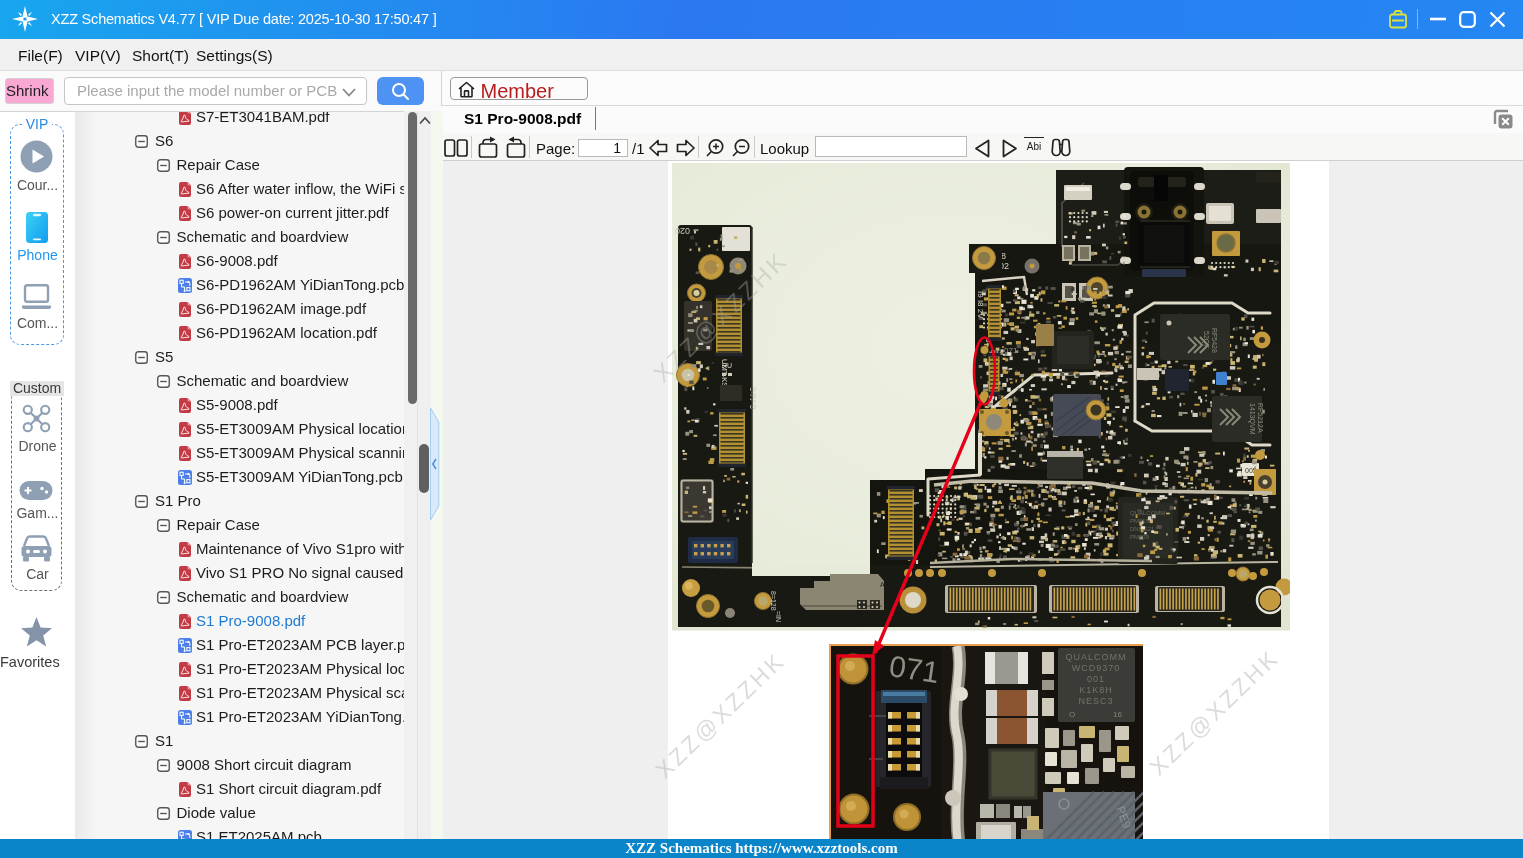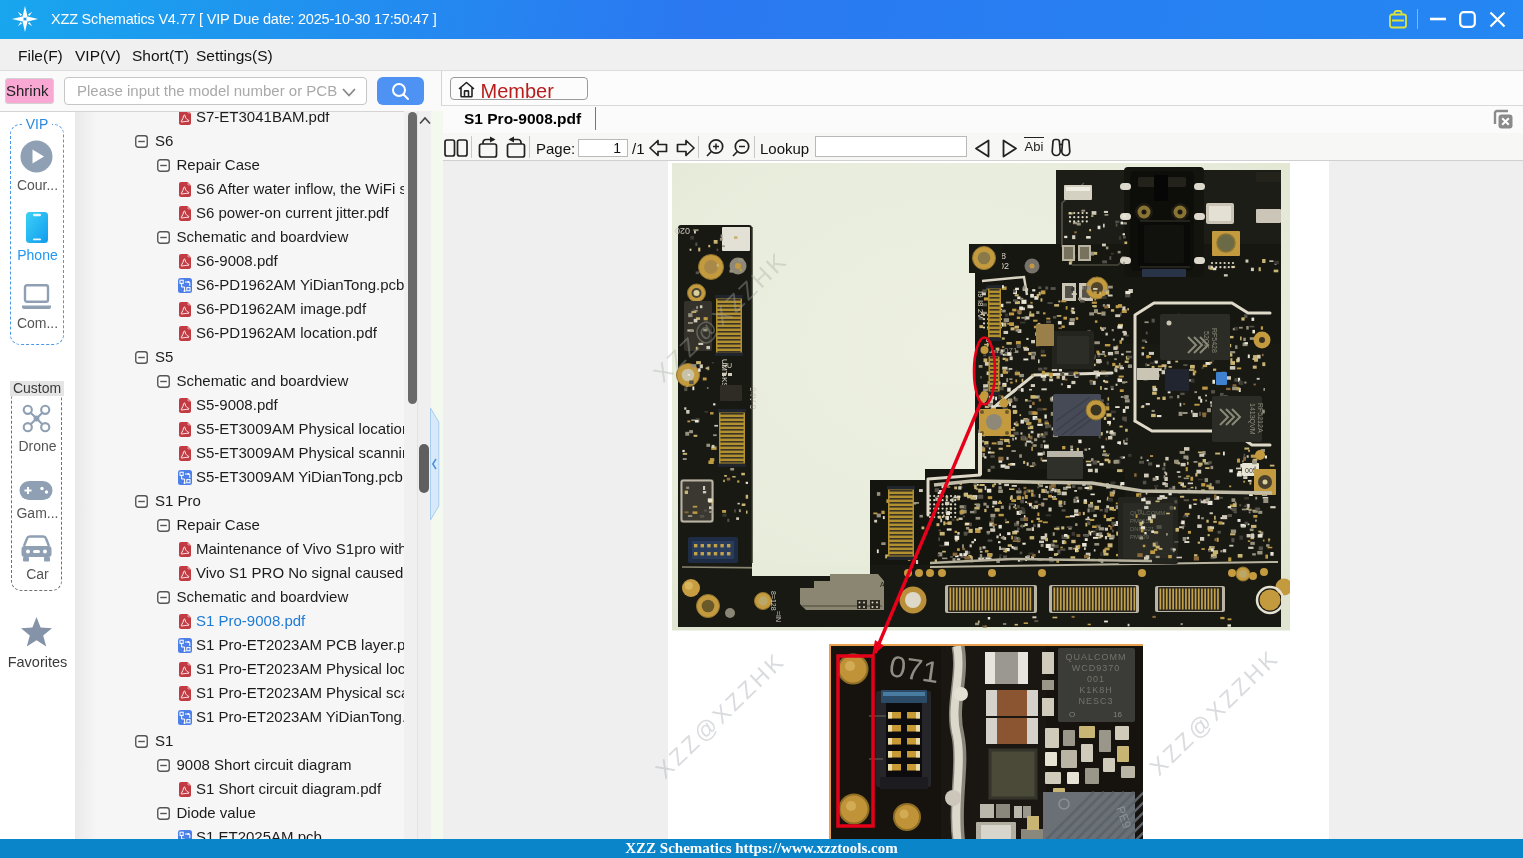--- a/index.html
+++ b/index.html
@@ -151,21 +151,21 @@
   </svg>
 <div class="abs tbsep" style="left:754px"></div>
 <div class="abs tbtxt" style="left:760px">Lookup</div>
 <div class="abs" id="lkinput"></div>
 <svg class="abs" style="left:974px;top:139px" width="17" height="19" viewBox="0 0 17 19">
     <path d="M14.5,1.5 V17.5 L2,9.5 Z" fill="none" stroke="#222" stroke-width="1.8" stroke-linejoin="round"></path>
   </svg>
 <svg class="abs" style="left:1001px;top:139px" width="17" height="19" viewBox="0 0 17 19">
     <path d="M2.5,1.5 V17.5 L15,9.5 Z" fill="none" stroke="#222" stroke-width="1.8" stroke-linejoin="round"></path>
   </svg>
-<div class="abs" style="left:1024px;top:137px;width:20px;height:32px;border-top:1.6px solid #222;border-bottom:1.6px solid #222;font-size:13px;color:#222;text-align:center;line-height:18px">Abi</div>
+<div class="abs" style="left:1024px;top:137px;width:20px;height:32px;border-top:1.6px solid #222;border-bottom:1.6px solid #222;font-size:10px;color:#222;text-align:center;line-height:18px">Abi</div>
 <svg class="abs" style="left:1050px;top:137px" width="22" height="22" viewBox="0 0 22 22">
     <path d="M2.2,14.5 a4,4 0 1 0 8,0 L9.4,4.6 a2.3,2.3 0 0 0 -2.3,-2.1 h-1.8 a2.3,2.3 0 0 0 -2.3,2.1 Z" fill="none" stroke="#222" stroke-width="1.7" stroke-linejoin="round"></path>
     <path d="M11.8,14.5 a4,4 0 1 0 8,0 L19,4.6 a2.3,2.3 0 0 0 -2.3,-2.1 h-1.8 a2.3,2.3 0 0 0 -2.3,2.1 Z" fill="none" stroke="#222" stroke-width="1.7" stroke-linejoin="round"></path>
     <path d="M9.8,7.5 h2.4" stroke="#222" stroke-width="1.7"></path>
   </svg>
 <div class="abs" id="sidebar"></div>
 <div class="abs" style="left:10px;top:124px;width:54px;height:221px;border:1.5px dashed #4a97e8;border-radius:10px"></div>
 <div class="abs" style="left:22px;top:117px;width:30px;height:14px;background:#fff;color:#2a8ae0;font-size:14px;text-align:center;line-height:14px">VIP</div>
 <svg class="abs" style="left:20px;top:140px" width="33" height="33" viewBox="0 0 33 33">
     <circle cx="16.5" cy="16.5" r="16" fill="#8fa0b4"></circle>
@@ -215,21 +215,21 @@
     <rect x="3" y="23" width="6" height="4.5" rx="1" fill="#8fa0b4"></rect>
     <rect x="24" y="23" width="6" height="4.5" rx="1" fill="#8fa0b4"></rect>
     <circle cx="8" cy="17.5" r="2" fill="#fff"></circle>
     <circle cx="25" cy="17.5" r="2" fill="#fff"></circle>
     <rect x="13" y="16" width="7" height="3" rx="1.5" fill="#fff"></rect>
   </svg>
 <div class="abs slbl" style="top:566px">Car</div>
 <svg class="abs" style="left:19px;top:616px" width="35" height="34" viewBox="0 0 35 34">
     <path d="M17.5,1 L21.6,11.5 L33,12.2 L24.2,19.4 L27.2,30.4 L17.5,24.2 L7.8,30.4 L10.8,19.4 L2,12.2 L13.4,11.5 Z" fill="#8593a8"></path>
   </svg>
-<div class="abs" style="left:0px;top:654px;width:75px;text-align:center;font-size:14.5px;color:#3a3a3a">Favorites</div>
+<div class="abs" style="left:0px;top:654px;width:75px;text-align:left;font-size:14.5px;color:#3a3a3a">Favorites</div>
 <div class="abs" id="tree">
     <svg class="ti" style="left:103px;top:-1.5px" width="14" height="15" viewBox="0 0 14 15">
       <path d="M1,2 a2,2 0 0 1 2,-2 h6.5 L13,3.5 V13 a2,2 0 0 1 -2,2 H3 a2,2 0 0 1 -2,-2 Z" fill="#c23b42"></path>
       <path d="M9.5,0 L13,3.5 H10.5 a1,1 0 0 1 -1,-1 Z" fill="#e88a8e"></path>
       <path d="M3.4,11.2 C4.6,9.2 5.4,7.4 5.8,5.6 C6,4.8 7,4.8 7.1,5.7 C7.3,7.6 8.5,9.6 10.6,10.3 C11.3,10.6 11.2,11.3 10.3,11.3 C8,11.4 5.4,11.6 4.1,12 C3.4,12.2 3,11.8 3.4,11.2 Z" fill="none" stroke="#fff" stroke-width="0.9"></path>
     </svg>
     <div class="trow" style="left:121px;top:-6px">S7-ET3041BAM.pdf</div>
     <svg class="ti" style="left:60px;top:23.5px" width="13" height="13">
       <rect x="0.75" y="0.75" width="11.5" height="11.5" rx="2.5" fill="#fcfcfc" stroke="#555" stroke-width="1.4"></rect>
       <path d="M3.2,6.5 L9.8,6.5" stroke="#555" stroke-width="1.4"></path>

